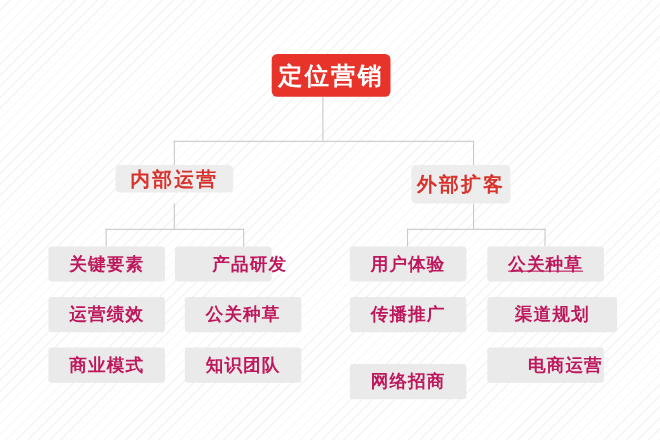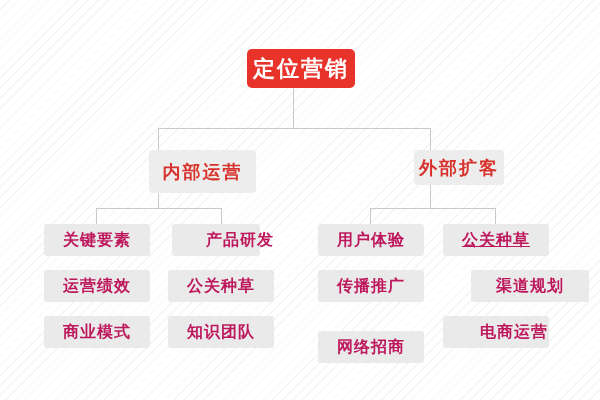--- a/index.html
+++ b/index.html
@@ -96,33 +96,33 @@
   <div class="conn v" style="left:96px; top:208px; height:16px;"></div>
   <div class="conn v" style="left:221px; top:208px; height:16px;"></div>
 
   <div class="conn v" style="left:430px; top:185px; height:23px;"></div>
   <div class="conn h" style="left:370px; top:208px; width:126px;"></div>
   <div class="conn v" style="left:370px; top:208px; height:16px;"></div>
   <div class="conn v" style="left:495px; top:208px; height:16px;"></div>
 
   <div class="node root" style="left:227px; top:49px; width:108px; height:39px;margin-left:20px;">定位营销</div>
 
-  <div class="node branch" style="left:105px; top:150px; width:107px; height:43px;margin-left:44px;">内部运营</div>
+  <div class="node branch" style="left:105px; top:150px; width:107px; height:25px;">内部运营</div>
 
-  <div class="node branch" style="left:374px; top:150px; width:90px; height:35px;margin-left:40px;">外部扩客</div>
+  <div class="node branch" style="left:374px; top:150px; width:90px; height:35px;">外部扩客</div>
 
   <div class="node leaf" style="left:44px; top:224px; width:106px; height:32px;">关键要素</div>
   <div class="node leaf" style="left:44px; top:270px; width:106px; height:32px;">运营绩效</div>
   <div class="node leaf" style="left:44px; top:316px; width:106px; height:32px;">商业模式</div>
 
-  <div class="node leaf" style="left:172px; top:224px; width:88px; height:32px;padding-left:48px;">产品研发</div>
+  <div class="node leaf" style="left:159px; top:224px; width:88px; height:32px;padding-left:48px;">产品研发</div>
   <div class="node leaf" style="left:168px; top:270px; width:106px; height:32px;">公关种草</div>
   <div class="node leaf" style="left:318px; top:224px; width:106px; height:32px;">用户体验</div>
 
   <div class="node leaf" style="left:168px; top:316px; width:106px; height:32px;">知识团队</div>
   <div class="node leaf" style="left:318px; top:270px; width:106px; height:32px;">传播推广</div>
   <div class="node leaf" style="left:318px; top:316px; width:106px; height:32px;margin-top:15px;">网络招商</div>
 
   <div class="node leaf" style="left:443px; top:224px; width:106px; height:32px;text-decoration:underline;">公关种草</div>
-  <div class="node leaf" style="left:443px; top:270px; width:118px; height:32px;margin-left:28px;">渠道规划</div>
+  <div class="node leaf" style="left:443px; top:270px; width:118px; height:32px;">渠道规划</div>
   <div class="node leaf" style="left:443px; top:316px; width:106px; height:32px;padding-left:36px;">电商运营</div>
 
 </div>
 
 </body></html>

